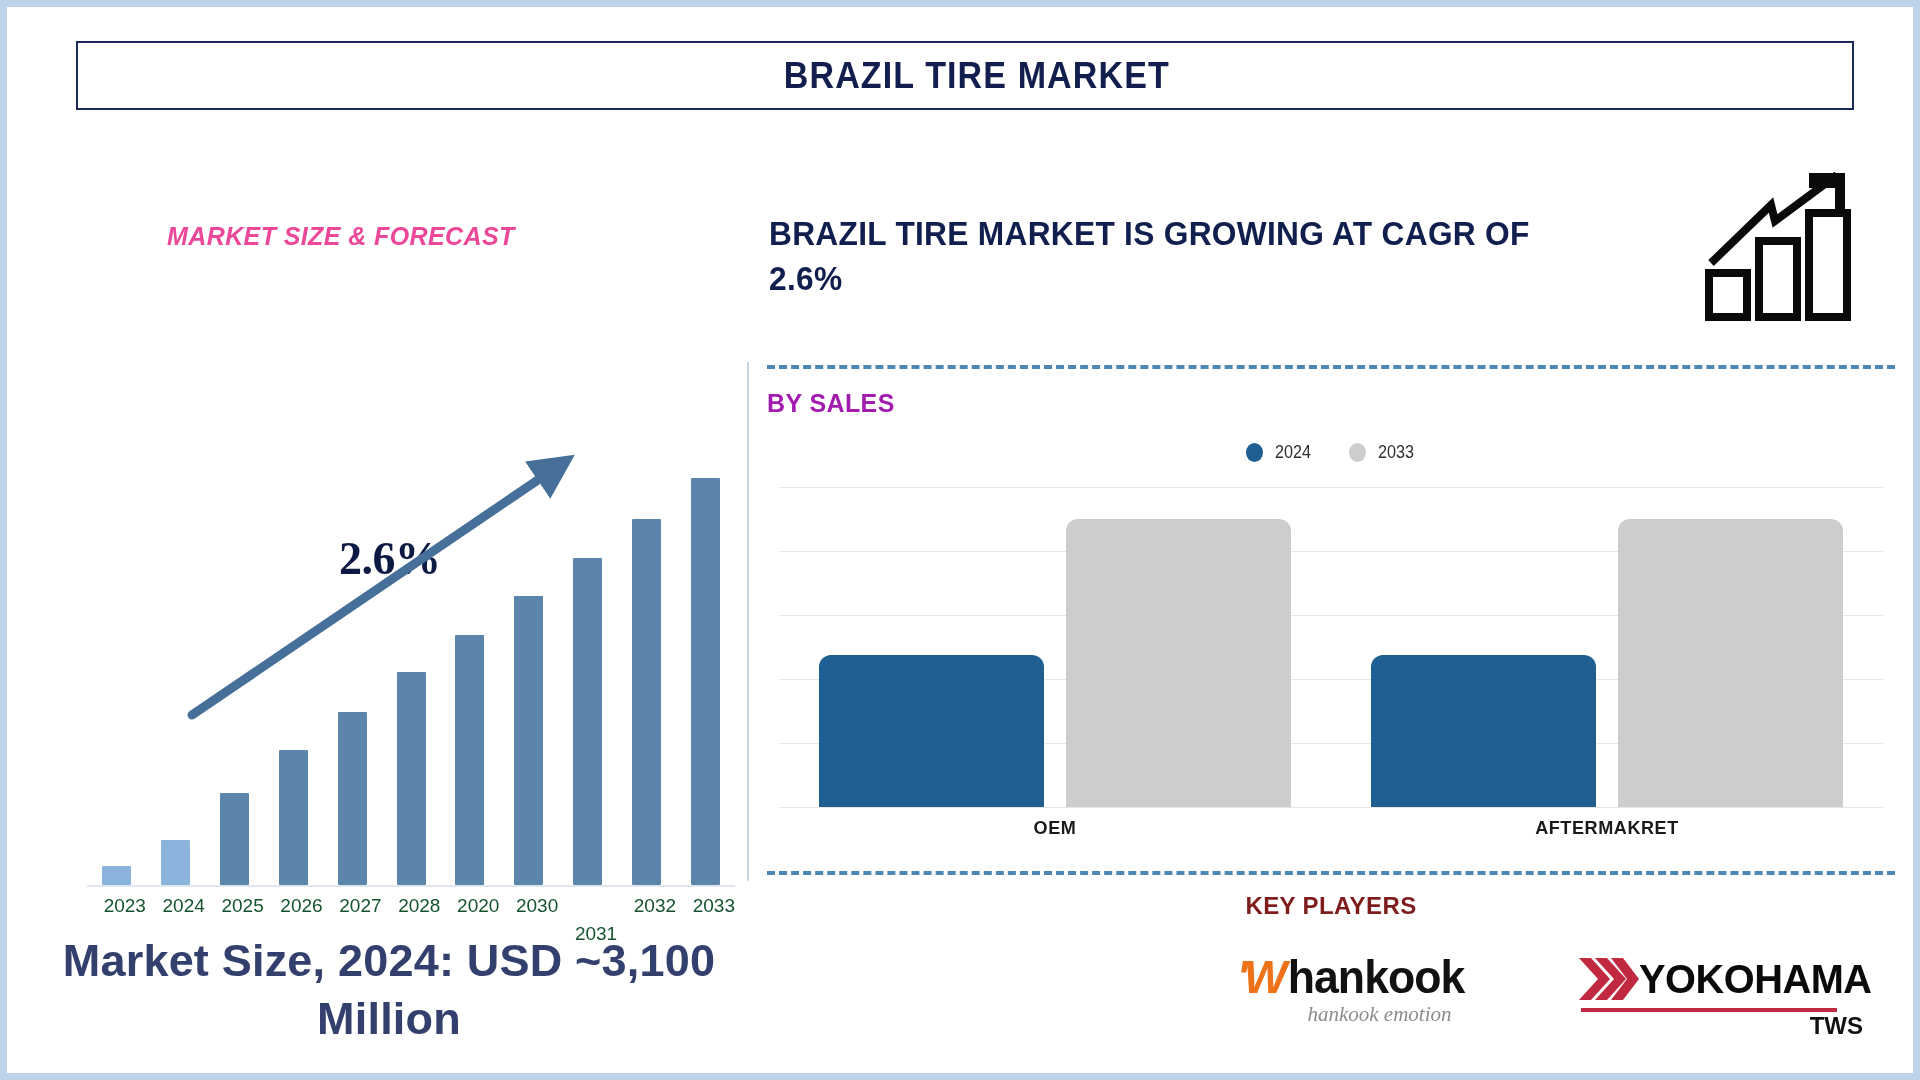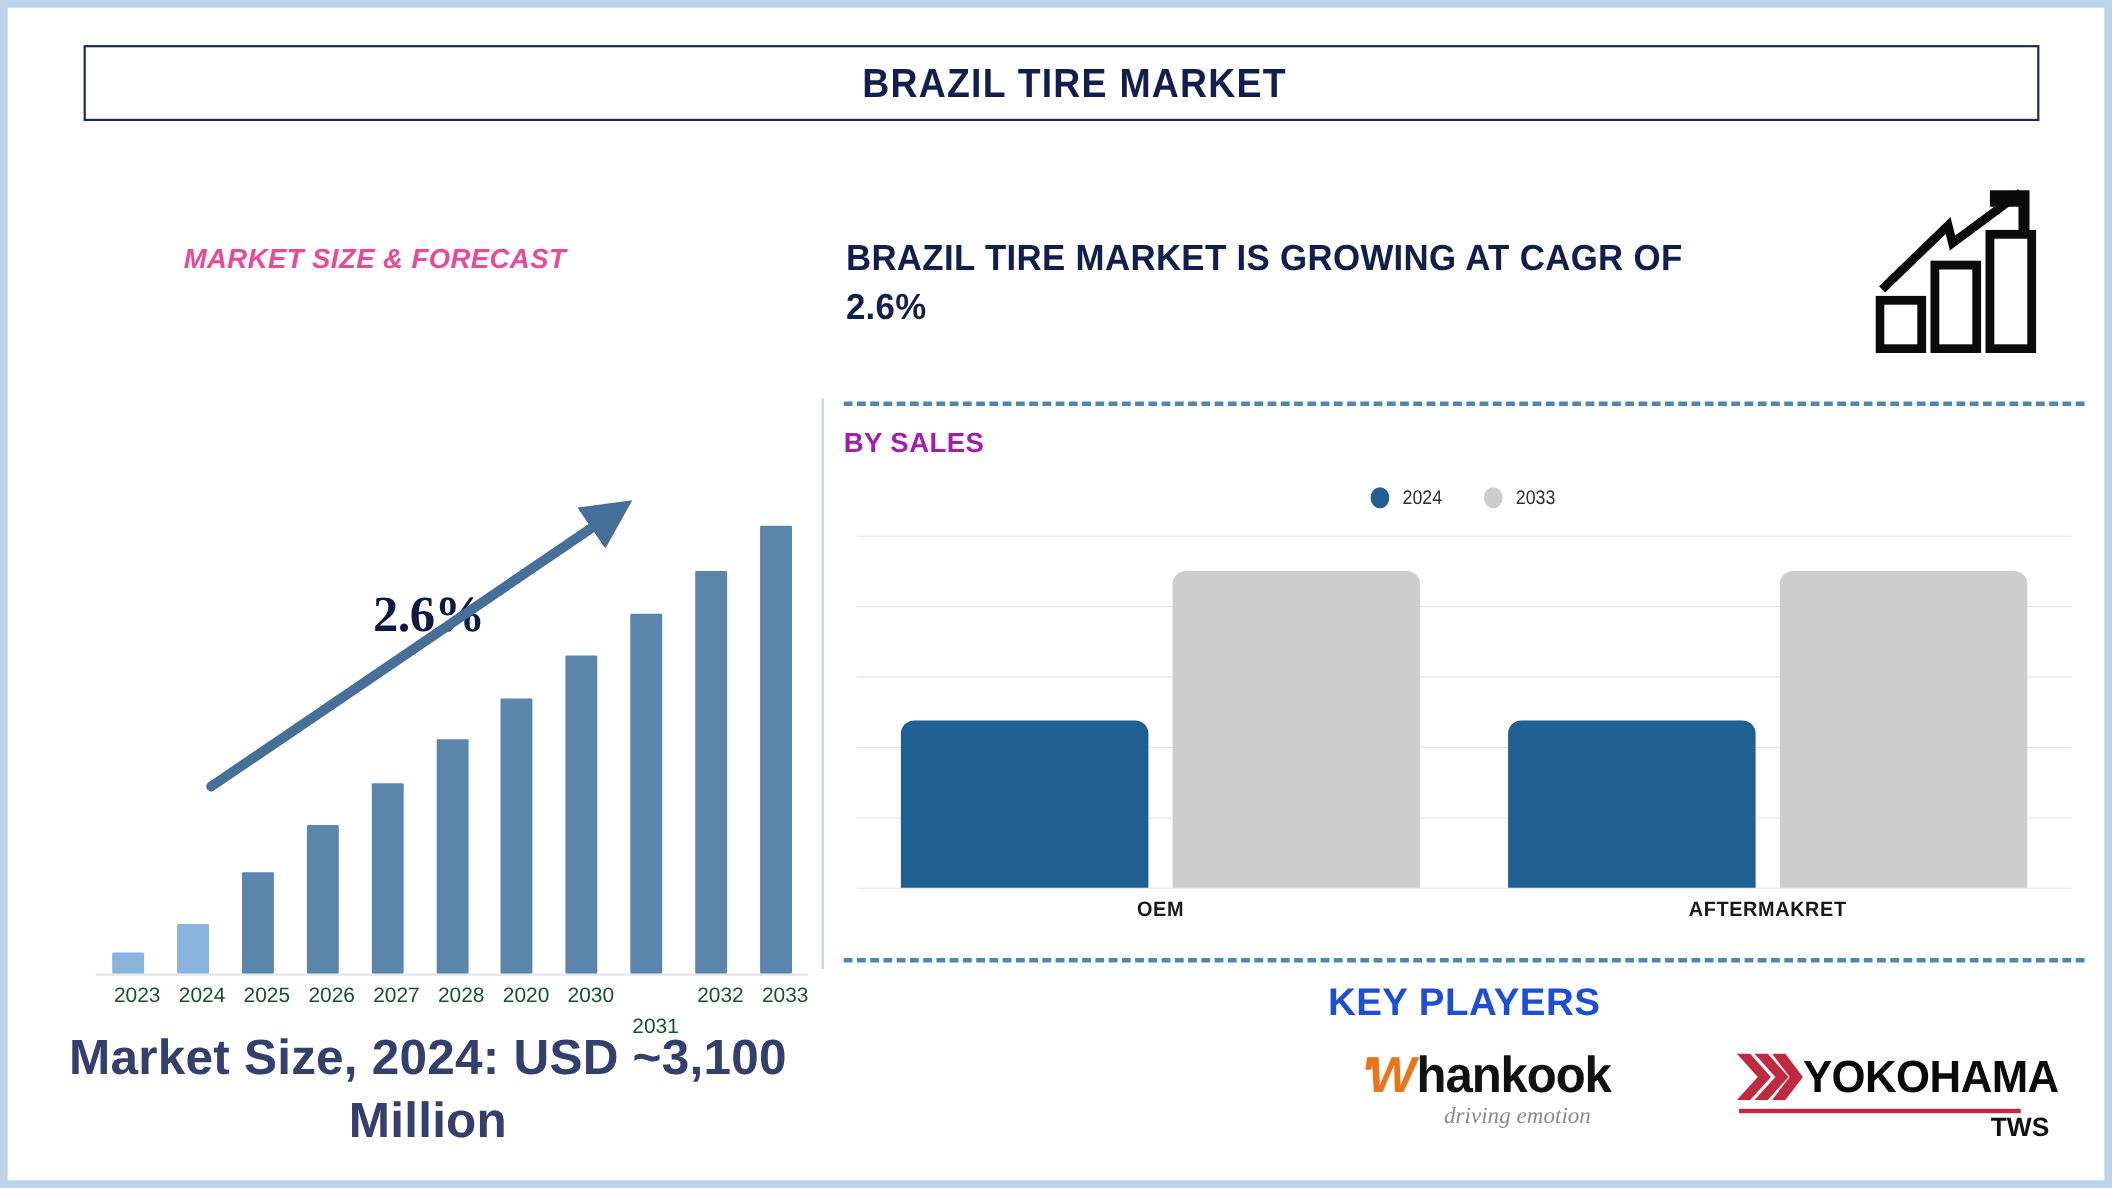--- a/index.html
+++ b/index.html
@@ -260,23 +260,23 @@
     letter-spacing: 0.6px;
     transform: scaleX(0.95);
   }
 
   #key-players-title {
     position: absolute;
     left: 0px;
     top: 735px;
     width: 1128px;
     text-align: center;
-    font-size: 35px;
-    font-weight: 700;
-    color: #1d4ed8;
+    font-size: 24px;
+    font-weight: 700;
+    color: #7f1d1d;
     letter-spacing: 0.4px;
   }
 
   #logos {
     position: absolute;
     left: 0px;
     top: 785px;
     width: 1128px;
     height: 115px;
   }
@@ -515,21 +515,21 @@
     <div id="key-players-title">KEY PLAYERS</div>
 
     <div id="logos">
 
 
       <div id="logo-hankook">
         <div id="hank-row">
           <span id="hank-w">'W</span>
           <span id="hank-word">hankook</span>
         </div>
-        <div id="hank-tag">driving emotion</div>
+        <div id="hank-tag">hankook emotion</div>
       </div>
 
       <div id="logo-yokohama">
         <div id="yoko-row">
           <svg id="yoko-mark" viewBox="0 0 62 46">
             <g fill="#c0293f">
               <path d="M2 2 L14 2 L33 23 L14 44 L2 44 L21 23 Z"></path>
               <path d="M18 2 L30 2 L49 23 L30 44 L18 44 L37 23 Z"></path>
               <path d="M34 2 L46 2 L62 23 L46 44 L34 44 L50 23 Z"></path>
             </g>

